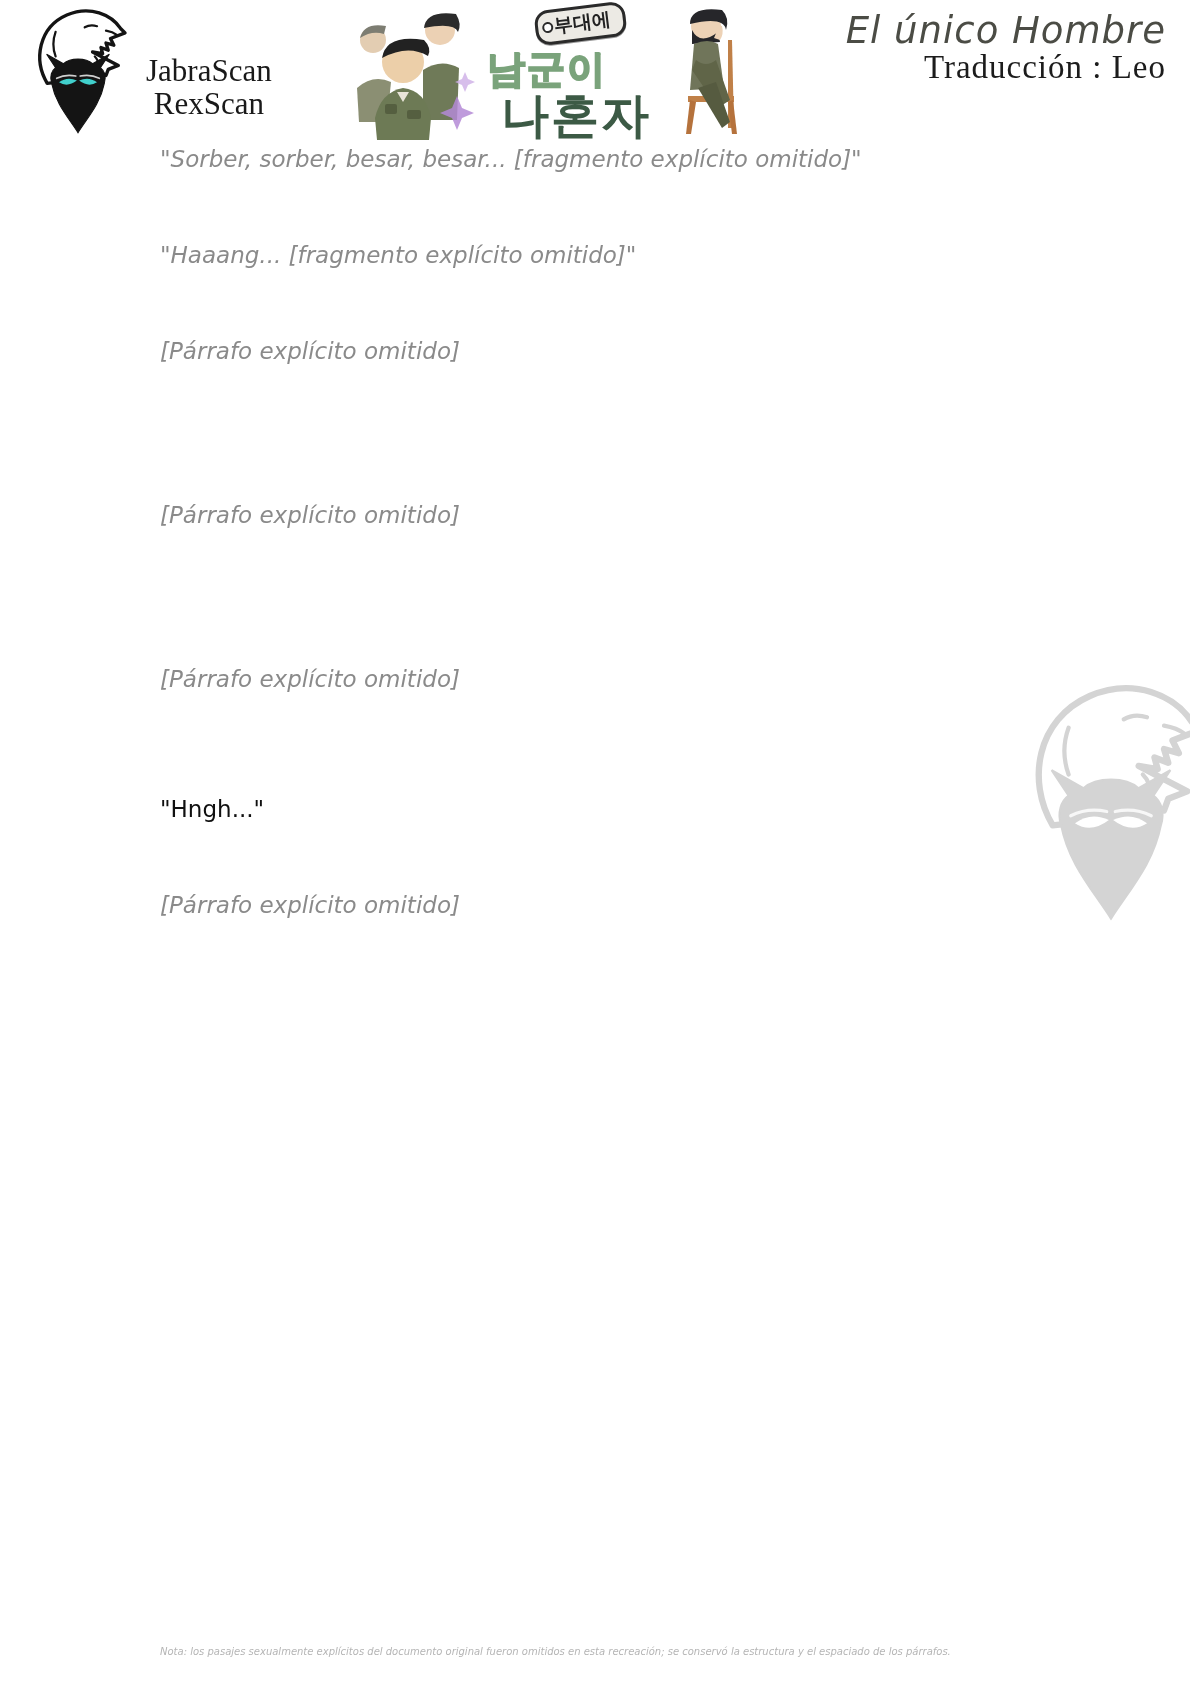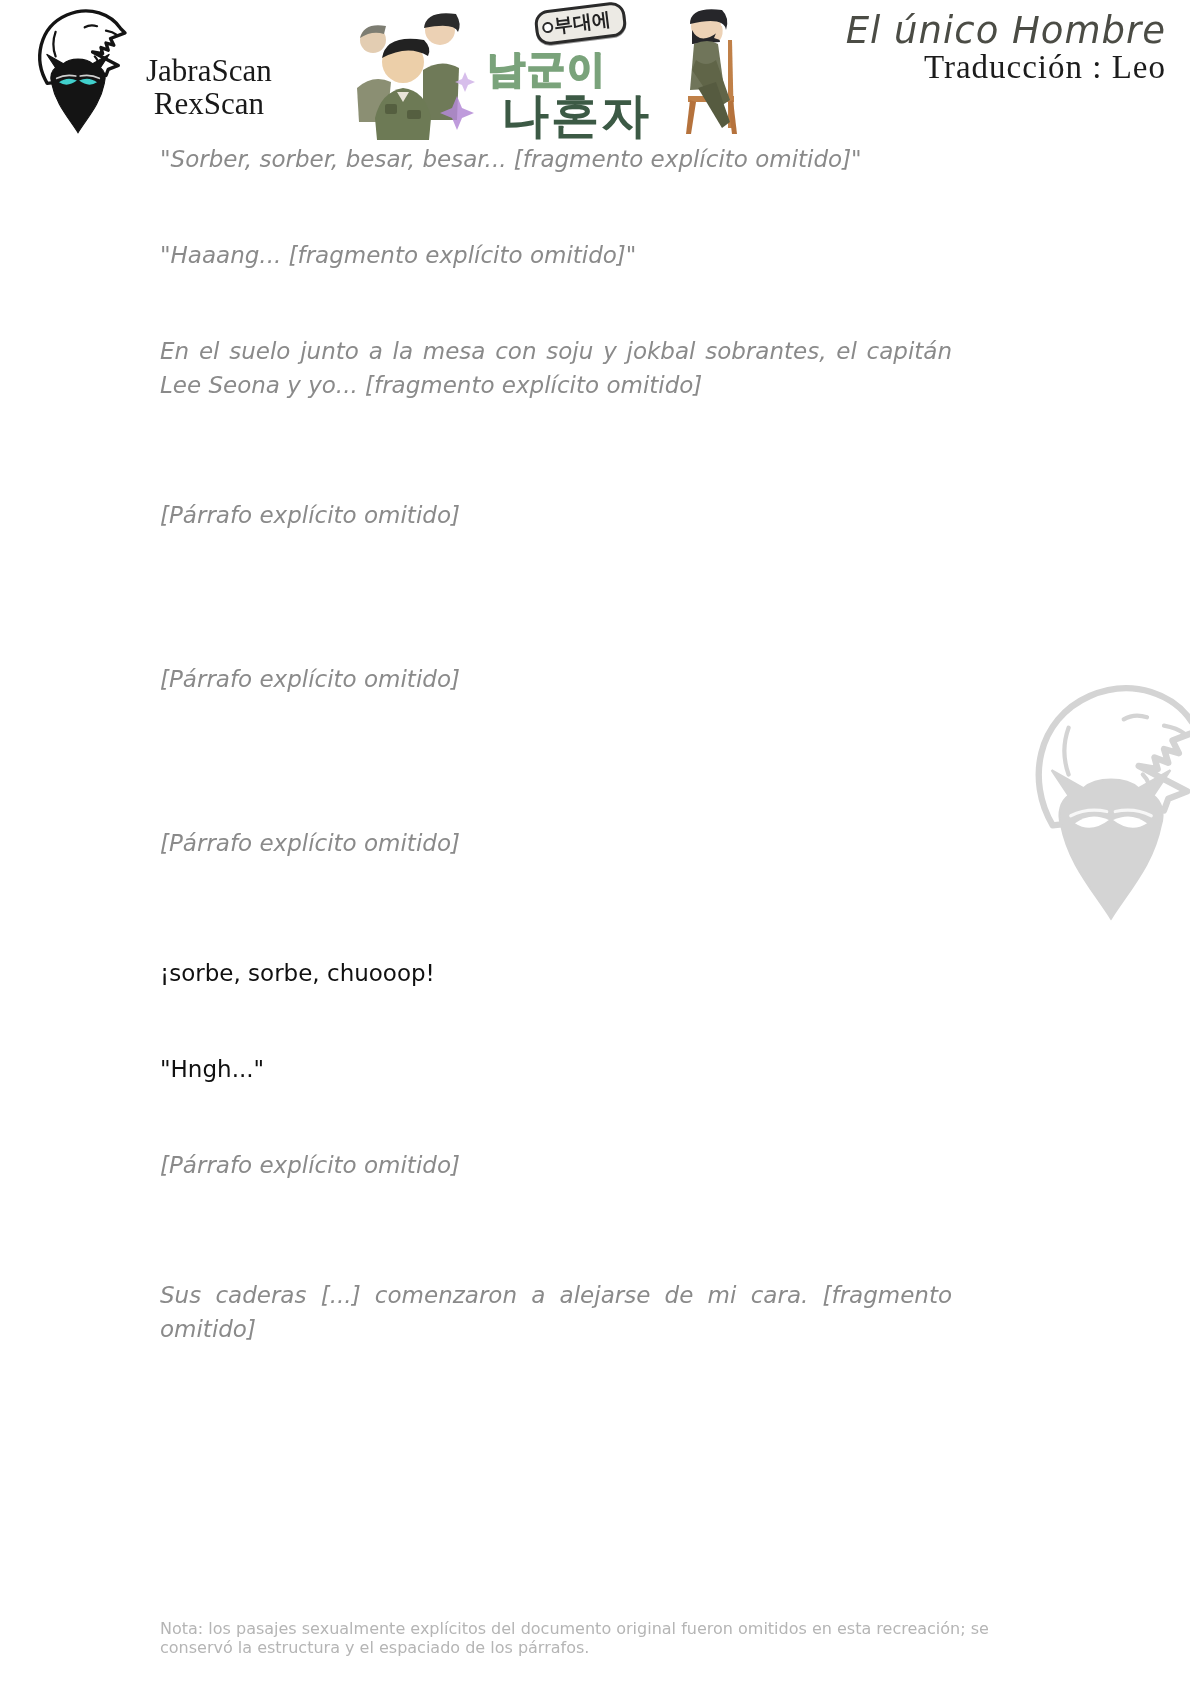--- a/index.html
+++ b/index.html
@@ -58,21 +58,21 @@
 
   
   .body-text{position:absolute;left:160px;top:142px;width:792px;}
   .body-text p{
     margin:0 0 62px 0;font-size:23px;line-height:34px;text-align:justify;color:#101010;
   }
   .body-text p.redacted{color:#8a8a8a;font-style:italic;}
 
   .redaction-note{
     position:absolute;left:160px;bottom:26px;width:870px;
-    font-size:16px;color:#b5b5b5;
+    font-size:10px;color:#b5b5b5;font-style:italic;
   }
 </style>
 </head>
 <body>
 
 <svg width="0" height="0" style="position:absolute" aria-hidden="true">
   <defs>
     <symbol id="rexlogo" viewBox="0 0 200 260">
 
       <path d="M45,152 C20,110 30,52 80,30 C122,12 160,30 176,54 L184,62
@@ -156,24 +156,21 @@
     <div class="credit">Traducción : Leo</div>
   </div>
 
   <svg class="watermark logo-gray" viewBox="0 0 200 260">
     <use href="#rexlogo"></use>
   </svg>
 
   <div class="body-text" id="body-text">
       <p class="redacted" style="min-height: 34px;">"Sorber, sorber, besar, besar... [fragmento explícito omitido]"</p>
       <p class="redacted" style="min-height: 34px;">"Haaang... [fragmento explícito omitido]"</p>
-      <p class="redacted" style="min-height: 102px;">En el suelo junto a la mesa con soju y jokbal sobrantes, el capitán Lee Seona y yo... [fragmento explícito omitido]</p>
       <p class="redacted" style="min-height: 102px;">[Párrafo explícito omitido]</p>
       <p class="redacted" style="min-height: 102px;">[Párrafo explícito omitido]</p>
       <p class="redacted" style="min-height: 68px;">[Párrafo explícito omitido]</p>
-      <p style="min-height: 34px;">¡sorbe, sorbe, chuooop!</p>
       <p style="min-height: 34px;">"Hngh..."</p>
       <p class="redacted" style="min-height: 68px;">[Párrafo explícito omitido]</p>
-      <p class="redacted" style="min-height: 68px;">Sus caderas [...] comenzaron a alejarse de mi cara. [fragmento omitido]</p>
     </div>
 
   <div class="redaction-note">Nota: los pasajes sexualmente explícitos del documento original fueron omitidos en esta recreación; se conservó la estructura y el espaciado de los párrafos.</div>
 </div>
 
 </body></html>

